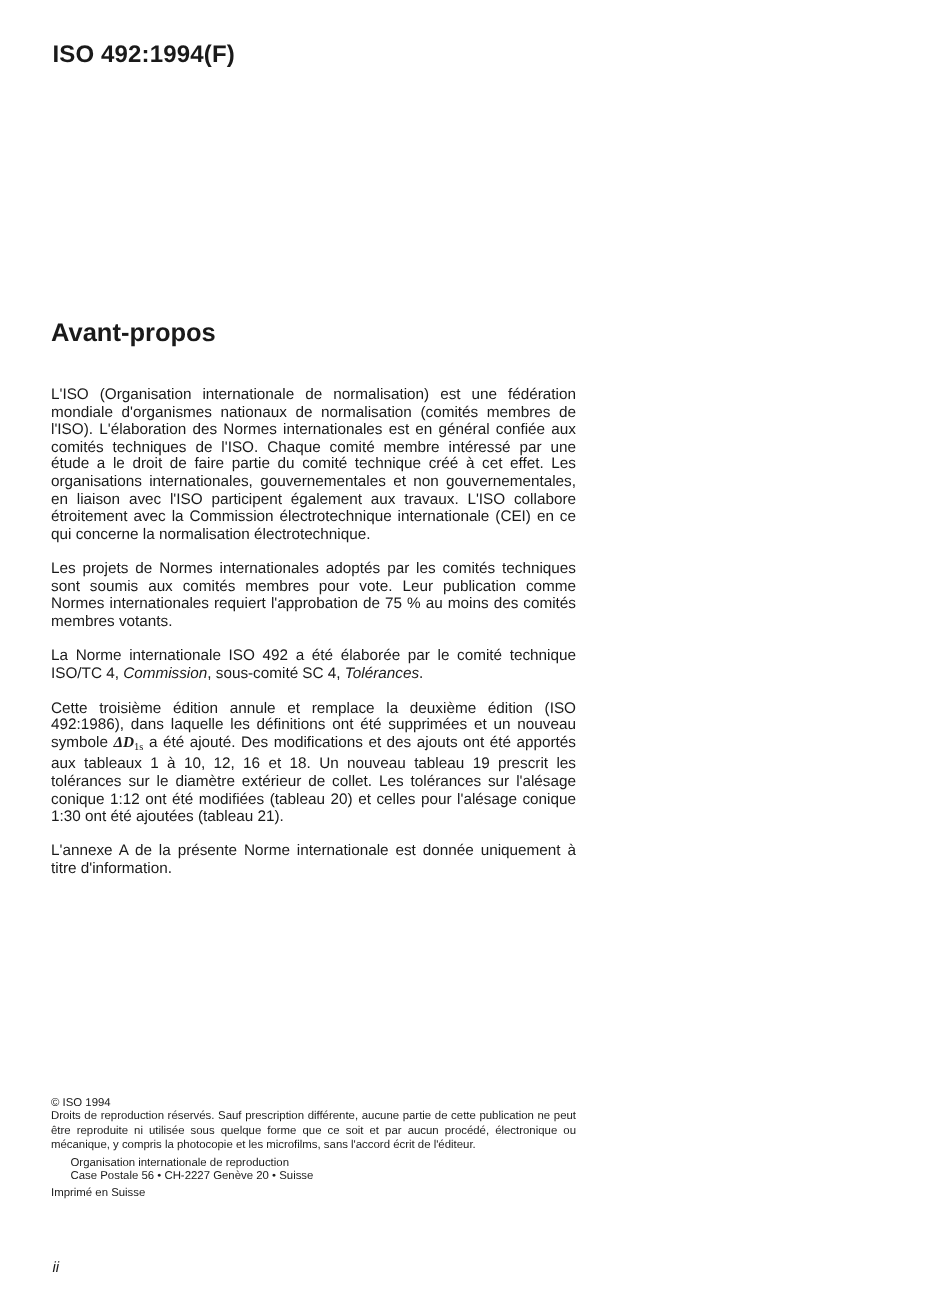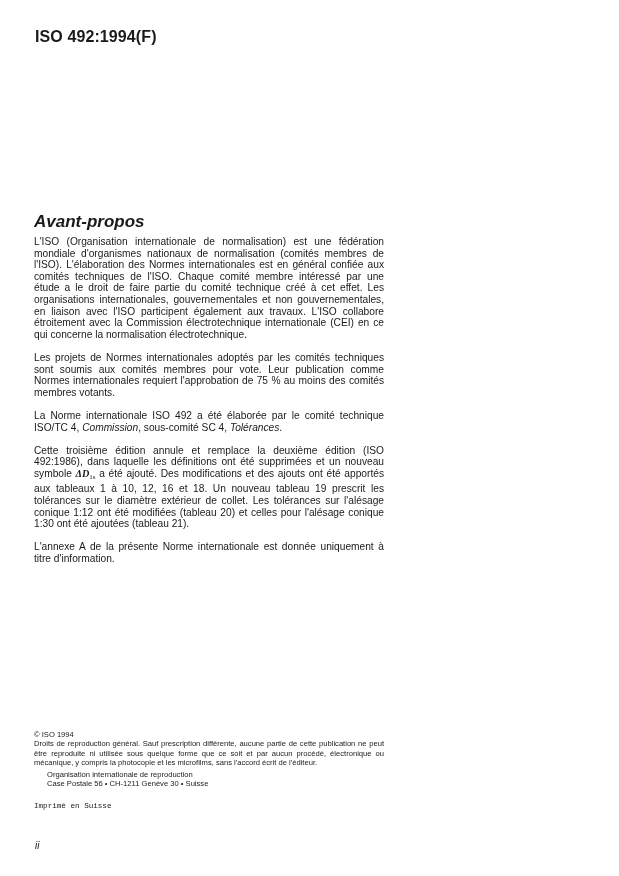--- a/index.html
+++ b/index.html
@@ -6,38 +6,38 @@
     body {
       width: 619px; height: 876px; position: relative; overflow: hidden;
       font-family: "Liberation Sans", sans-serif; color: #1a1a1a;
     }
     .header {
       position: absolute; left: 35px; top: 28px;
       font-size: 16px; font-weight: bold; letter-spacing: 0.1px;
     }
     .title {
       position: absolute; left: 34px; top: 212px;
-      font-size: 17px; font-weight: bold; margin: 0; font-style: italic;
+      font-size: 17px; font-weight: bold; margin: 0;
     }
     .body-text {
-      position: absolute; left: 34px; top: 236px; width: 350px;
+      position: absolute; left: 34px; top: 258px; width: 350px;
       font-size: 10.2px; line-height: 11.6px;
     }
     .body-text p {
       margin: 0 0 11.6px 0; text-align: justify; text-align-last: left;
     }
     .sym { font-family: "Liberation Serif", serif; font-style: italic; font-weight: bold; }
     .sym sub { font-size: 7px; font-style: normal; font-weight: normal; vertical-align: -2px; }
     .footer {
       position: absolute; left: 34px; top: 730px; width: 350px;
       font-size: 7.6px; line-height: 9.4px;
     }
     .footer p { margin: 0; text-align: justify; text-align-last: left; }
     .footer .addr { padding-left: 13px; margin-top: 2px; }
-    .footer .printed { margin-top: 14px; font-family: Liberation Mono, monospace; }
+    .footer .printed { margin-top: 2px; }
     .page-num {
       position: absolute; left: 35px; top: 840px; font-size: 10px; font-style: italic;
     }
   </style>
 </head>
 <body>
 
 <div class="header">ISO 492:1994(F)</div>
 
 <h1 class="title">Avant-propos</h1>
@@ -45,19 +45,19 @@
 <div class="body-text">
   <p>L'ISO (Organisation internationale de normalisation) est une fédération mondiale d'organismes nationaux de normalisation (comités membres de l'ISO). L'élaboration des Normes internationales est en général confiée aux comités techniques de l'ISO. Chaque comité membre intéressé par une étude a le droit de faire partie du comité technique créé à cet effet. Les organisations internationales, gouvernementales et non gouvernementales, en liaison avec l'ISO participent également aux travaux. L'ISO collabore étroitement avec la Commission électrotechnique internationale (CEI) en ce qui concerne la normalisation électrotechnique.</p>
   <p>Les projets de Normes internationales adoptés par les comités techniques sont soumis aux comités membres pour vote. Leur publication comme Normes internationales requiert l'approbation de 75 % au moins des comités membres votants.</p>
   <p><span>La Norme internationale ISO 492 a été élaborée par le comité technique ISO/TC 4, </span><em>Commission</em><span>, sous-comité SC 4, </span><em>Tolérances</em><span>.</span></p>
   <p><span>Cette troisième édition annule et remplace la deuxième édition (ISO 492:1986), dans laquelle les définitions ont été supprimées et un nouveau symbole </span><span class="sym"><span>ΔD</span><sub>1s</sub></span><span> a été ajouté. Des modifications et des ajouts ont été apportés aux tableaux 1 à 10, 12, 16 et 18. Un nouveau tableau 19 prescrit les tolérances sur le diamètre extérieur de collet. Les tolérances sur l'alésage conique 1:12 ont été modifiées (tableau 20) et celles pour l'alésage conique 1:30 ont été ajoutées (tableau 21).</span></p>
   <p>L'annexe A de la présente Norme internationale est donnée uniquement à titre d'information.</p>
 </div>
 
 <div class="footer">
   <p>©  ISO  1994</p>
-  <p>Droits de reproduction général. Sauf prescription différente, aucune partie de cette publication ne peut être reproduite ni utilisée sous quelque forme que ce soit et par aucun procédé, électronique ou mécanique, y compris la photocopie et les microfilms, sans l'accord écrit de l'éditeur.</p>
+  <p>Droits de reproduction réservés. Sauf prescription différente, aucune partie de cette publication ne peut être reproduite ni utilisée sous quelque forme que ce soit et par aucun procédé, électronique ou mécanique, y compris la photocopie et les microfilms, sans l'accord écrit de l'éditeur.</p>
   <p class="addr">Organisation internationale de reproduction</p>
-  <p class="addr" style="margin-top:0">Case Postale 56 • CH-1211 Genève 30 • Suisse</p>
+  <p class="addr" style="margin-top:0">Case Postale 56 • CH-2227 Genève 20 • Suisse</p>
   <p class="printed">Imprimé en Suisse</p>
 </div>
 
 <div class="page-num">ii</div>
 
 </body></html>

